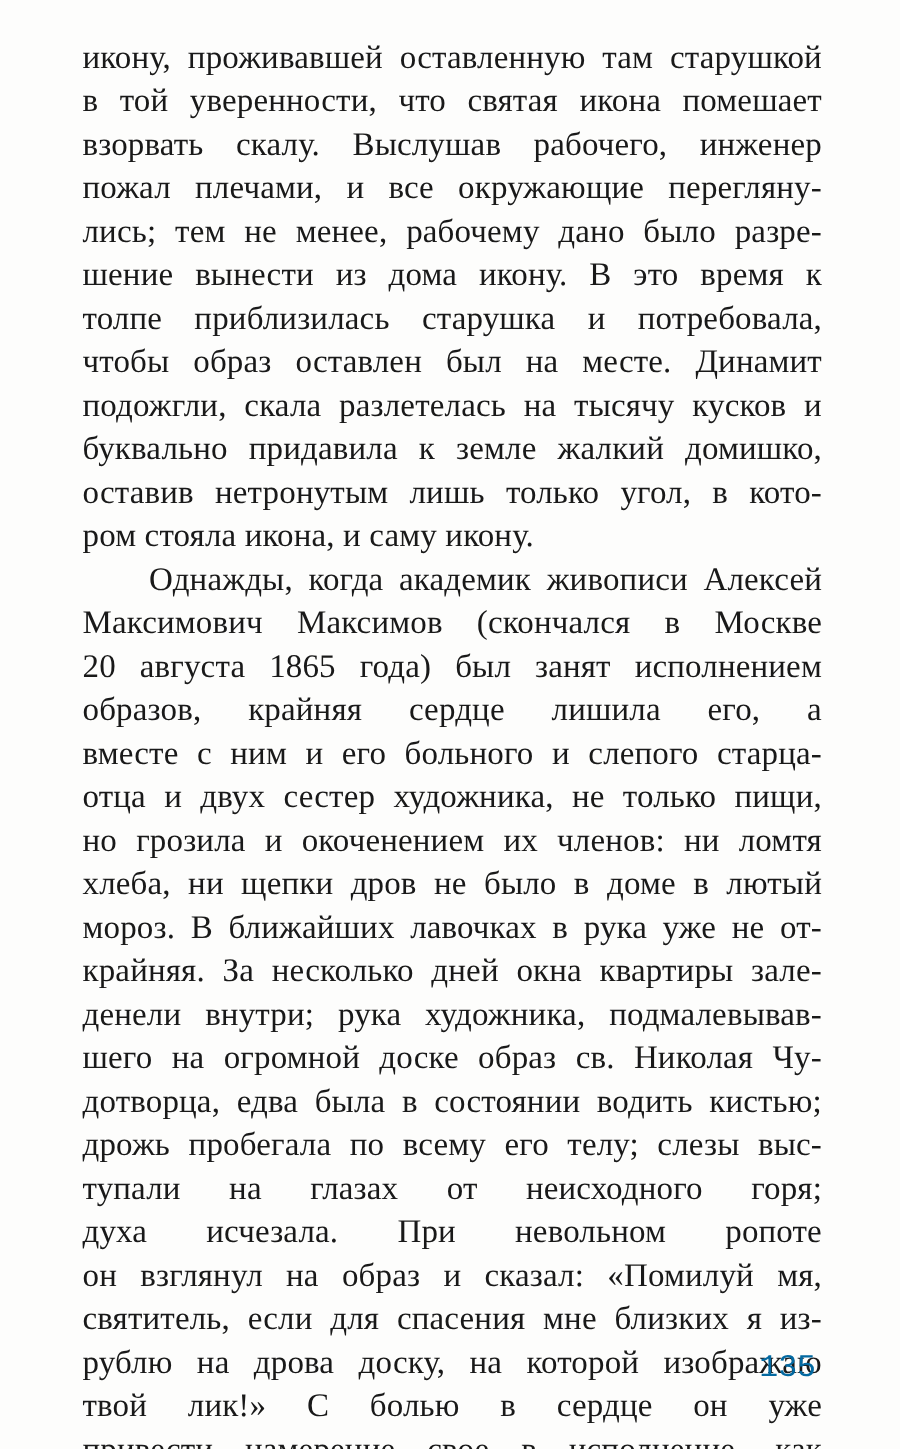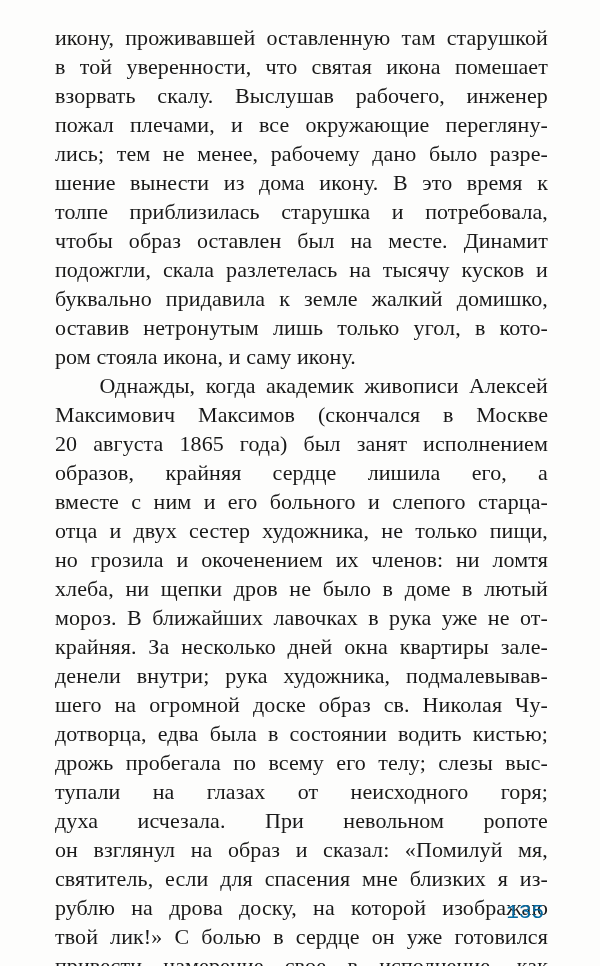--- a/index.html
+++ b/index.html
@@ -99,18 +99,18 @@
         <div class="line"><span class="w">крайняя.</span><span class="w">За</span><span class="w">несколько</span><span class="w">дней</span><span class="w">окна</span><span class="w">квартиры</span><span class="w">зале-</span></div>
         <div class="line"><span class="w">денели</span><span class="w">внутри;</span><span class="w">рука</span><span class="w">художника,</span><span class="w">подмалевывав-</span></div>
         <div class="line"><span class="w">шего</span><span class="w">на</span><span class="w">огромной</span><span class="w">доске</span><span class="w">образ</span><span class="w">св.</span><span class="w">Николая</span><span class="w">Чу-</span></div>
         <div class="line"><span class="w">дотворца,</span><span class="w">едва</span><span class="w">была</span><span class="w">в</span><span class="w">состоянии</span><span class="w">водить</span><span class="w">кистью;</span></div>
         <div class="line"><span class="w">дрожь</span><span class="w">пробегала</span><span class="w">по</span><span class="w">всему</span><span class="w">его</span><span class="w">телу;</span><span class="w">слезы</span><span class="w">выс-</span></div>
         <div class="line"><span class="w">тупали</span><span class="w">на</span><span class="w">глазах</span><span class="w">от</span><span class="w">неисходного</span><span class="w">горя;</span></div>
         <div class="line"><span class="w">духа</span><span class="w">исчезала.</span><span class="w">При</span><span class="w">невольном</span><span class="w">ропоте</span></div>
         <div class="line"><span class="w">он</span><span class="w">взглянул</span><span class="w">на</span><span class="w">образ</span><span class="w">и</span><span class="w">сказал:</span><span class="w">«Помилуй</span><span class="w">мя,</span></div>
         <div class="line"><span class="w">святитель,</span><span class="w">если</span><span class="w">для</span><span class="w">спасения</span><span class="w">мне</span><span class="w">близких</span><span class="w">я</span><span class="w">из-</span></div>
         <div class="line"><span class="w">рублю</span><span class="w">на</span><span class="w">дрова</span><span class="w">доску,</span><span class="w">на</span><span class="w">которой</span><span class="w">изображаю</span></div>
-        <div class="line"><span class="w">твой</span><span class="w">лик!»</span><span class="w">С</span><span class="w">болью</span><span class="w">в</span><span class="w">сердце</span><span class="w">он</span><span class="w">уже</span><span class="w">готовился</span></div>
+        <div class="line"><span class="w">твой</span><span class="w">лик!»</span><span class="w">С</span><span class="w">болью</span><span class="w">в</span><span class="w">сердце</span><span class="w">он</span><span class="w">уже</span></div>
         <div class="line"><span class="w">привести</span><span class="w">намерение</span><span class="w">свое</span><span class="w">в</span><span class="w">исполнение,</span><span class="w">как</span></div>
       </div>
     </div>
   <div id="page-number">135</div>
 </div>
 
 </body></html>

